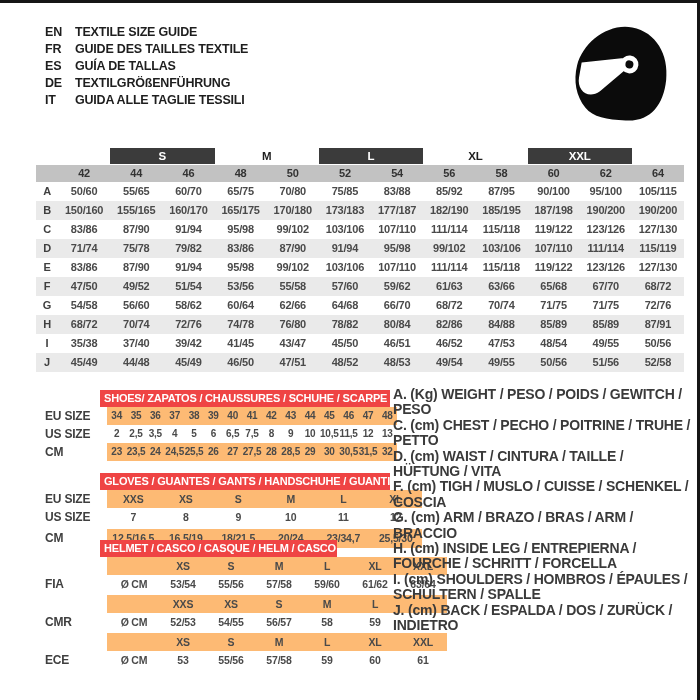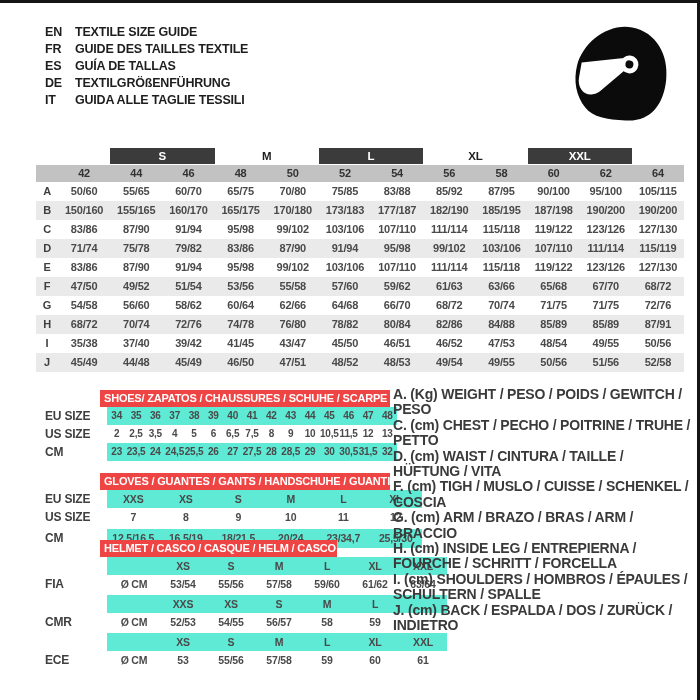--- a/index.html
+++ b/index.html
@@ -37,21 +37,21 @@
   .trow .rl{color:#3f3f3f;}
 
   
   .lt{position:absolute;left:45px;}
   .lt-bar{height:17px;line-height:17px;background:#ef4444;color:#ffffff;
           font-size:11px;padding-left:4px;margin-left:55px;white-space:nowrap;}
   .lt-row{display:flex;height:18px;line-height:18px;}
   .lt-label{width:62px;font-size:12px;color:#3f3f3f;}
   .lt-grid{display:grid;}
   .lt-grid div{text-align:center;font-size:10px;white-space:nowrap;}
-  .gray{background:#5eead4;}
+  .gray{background:#fdba74;}
 
   #shoes-table{top:390px;}
   #shoes-table .lt-bar{width:286px;}
   #shoes-table .lt-grid{width:290px;grid-template-columns:repeat(15,1fr);}
 
   #gloves-table{top:473px;}
   #gloves-table .lt-bar{width:286px;}
   #gloves-table .lt-grid{width:315px;grid-template-columns:repeat(6,1fr);}
   #gloves-table .lt-grid div{font-size:10.5px;}
   #gloves-table .cm-row{margin-top:3px;height:19px;line-height:19px;}

